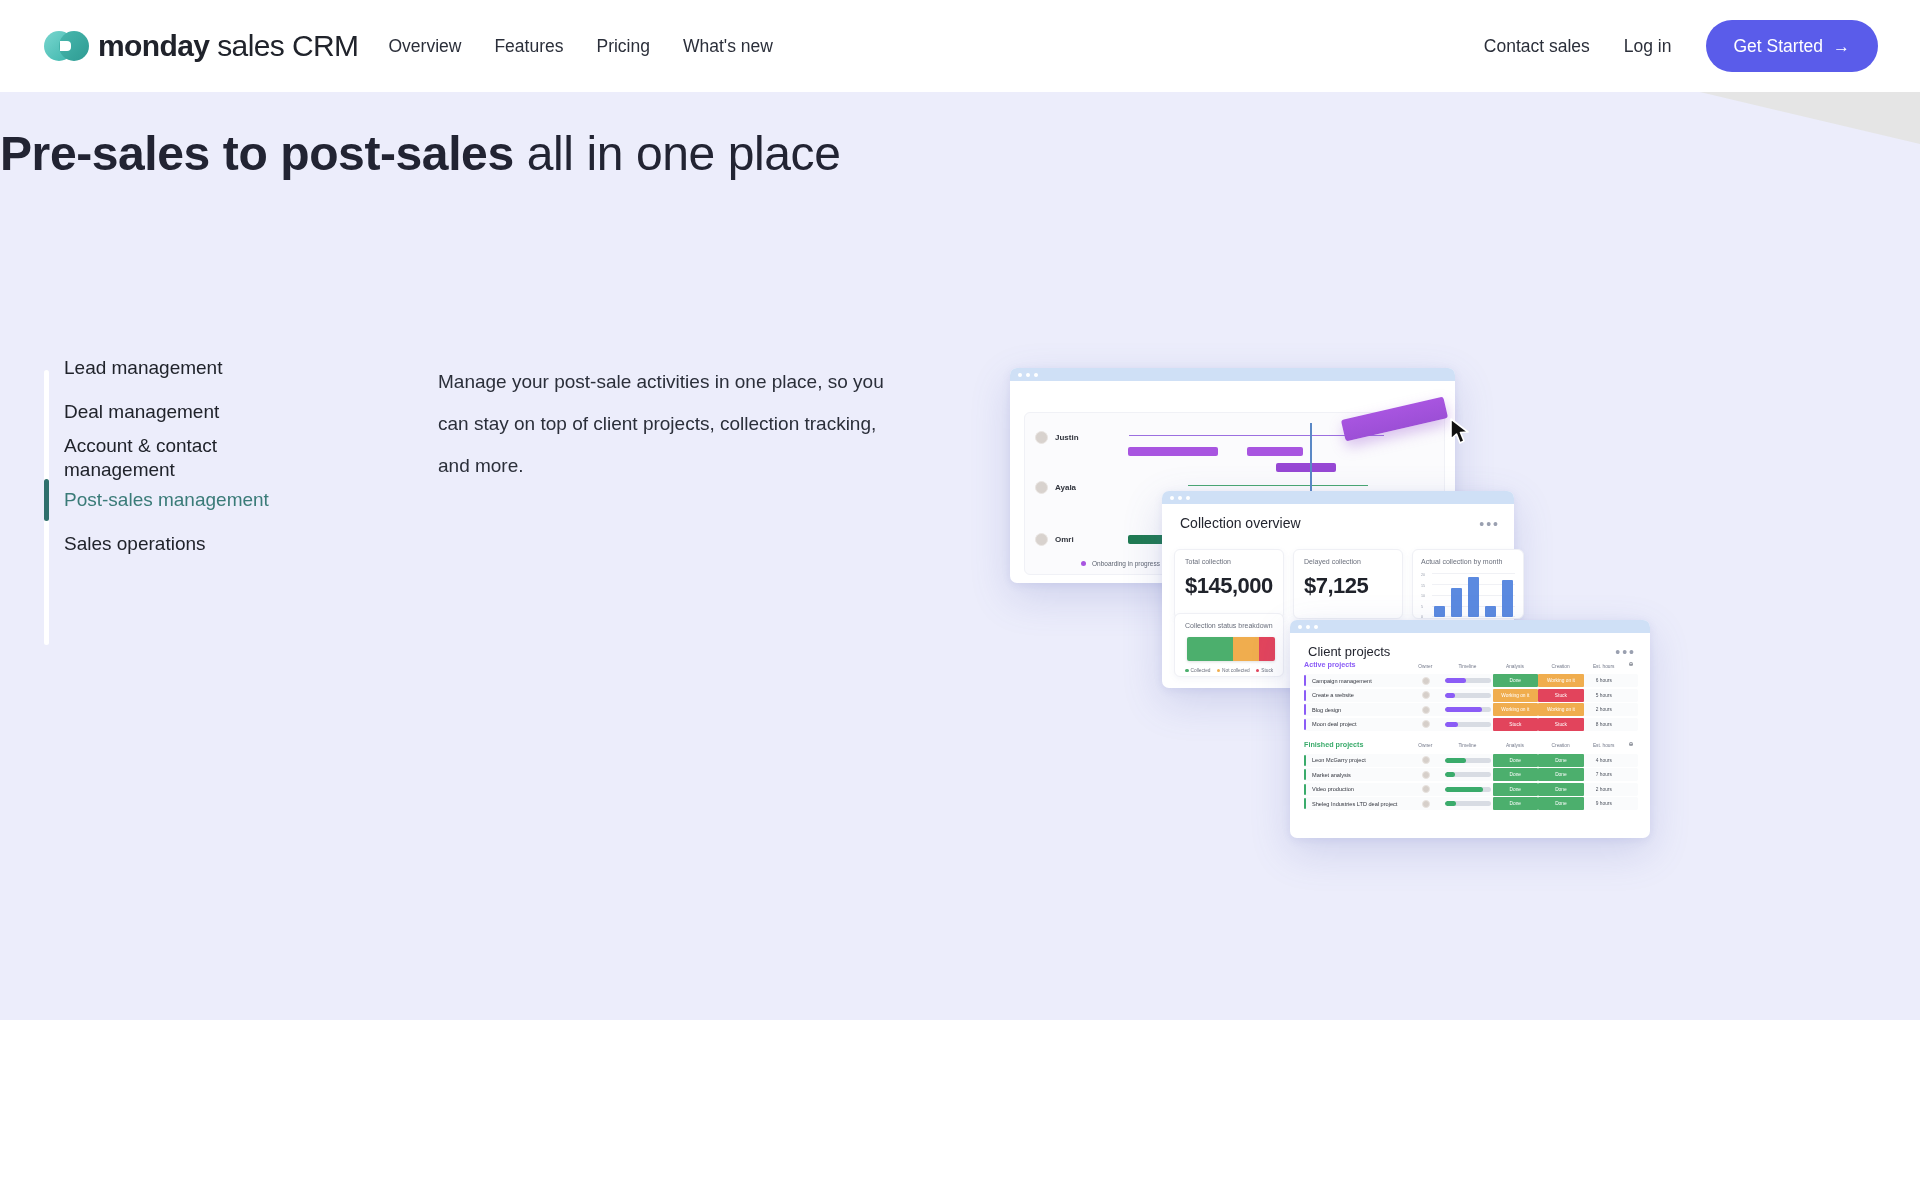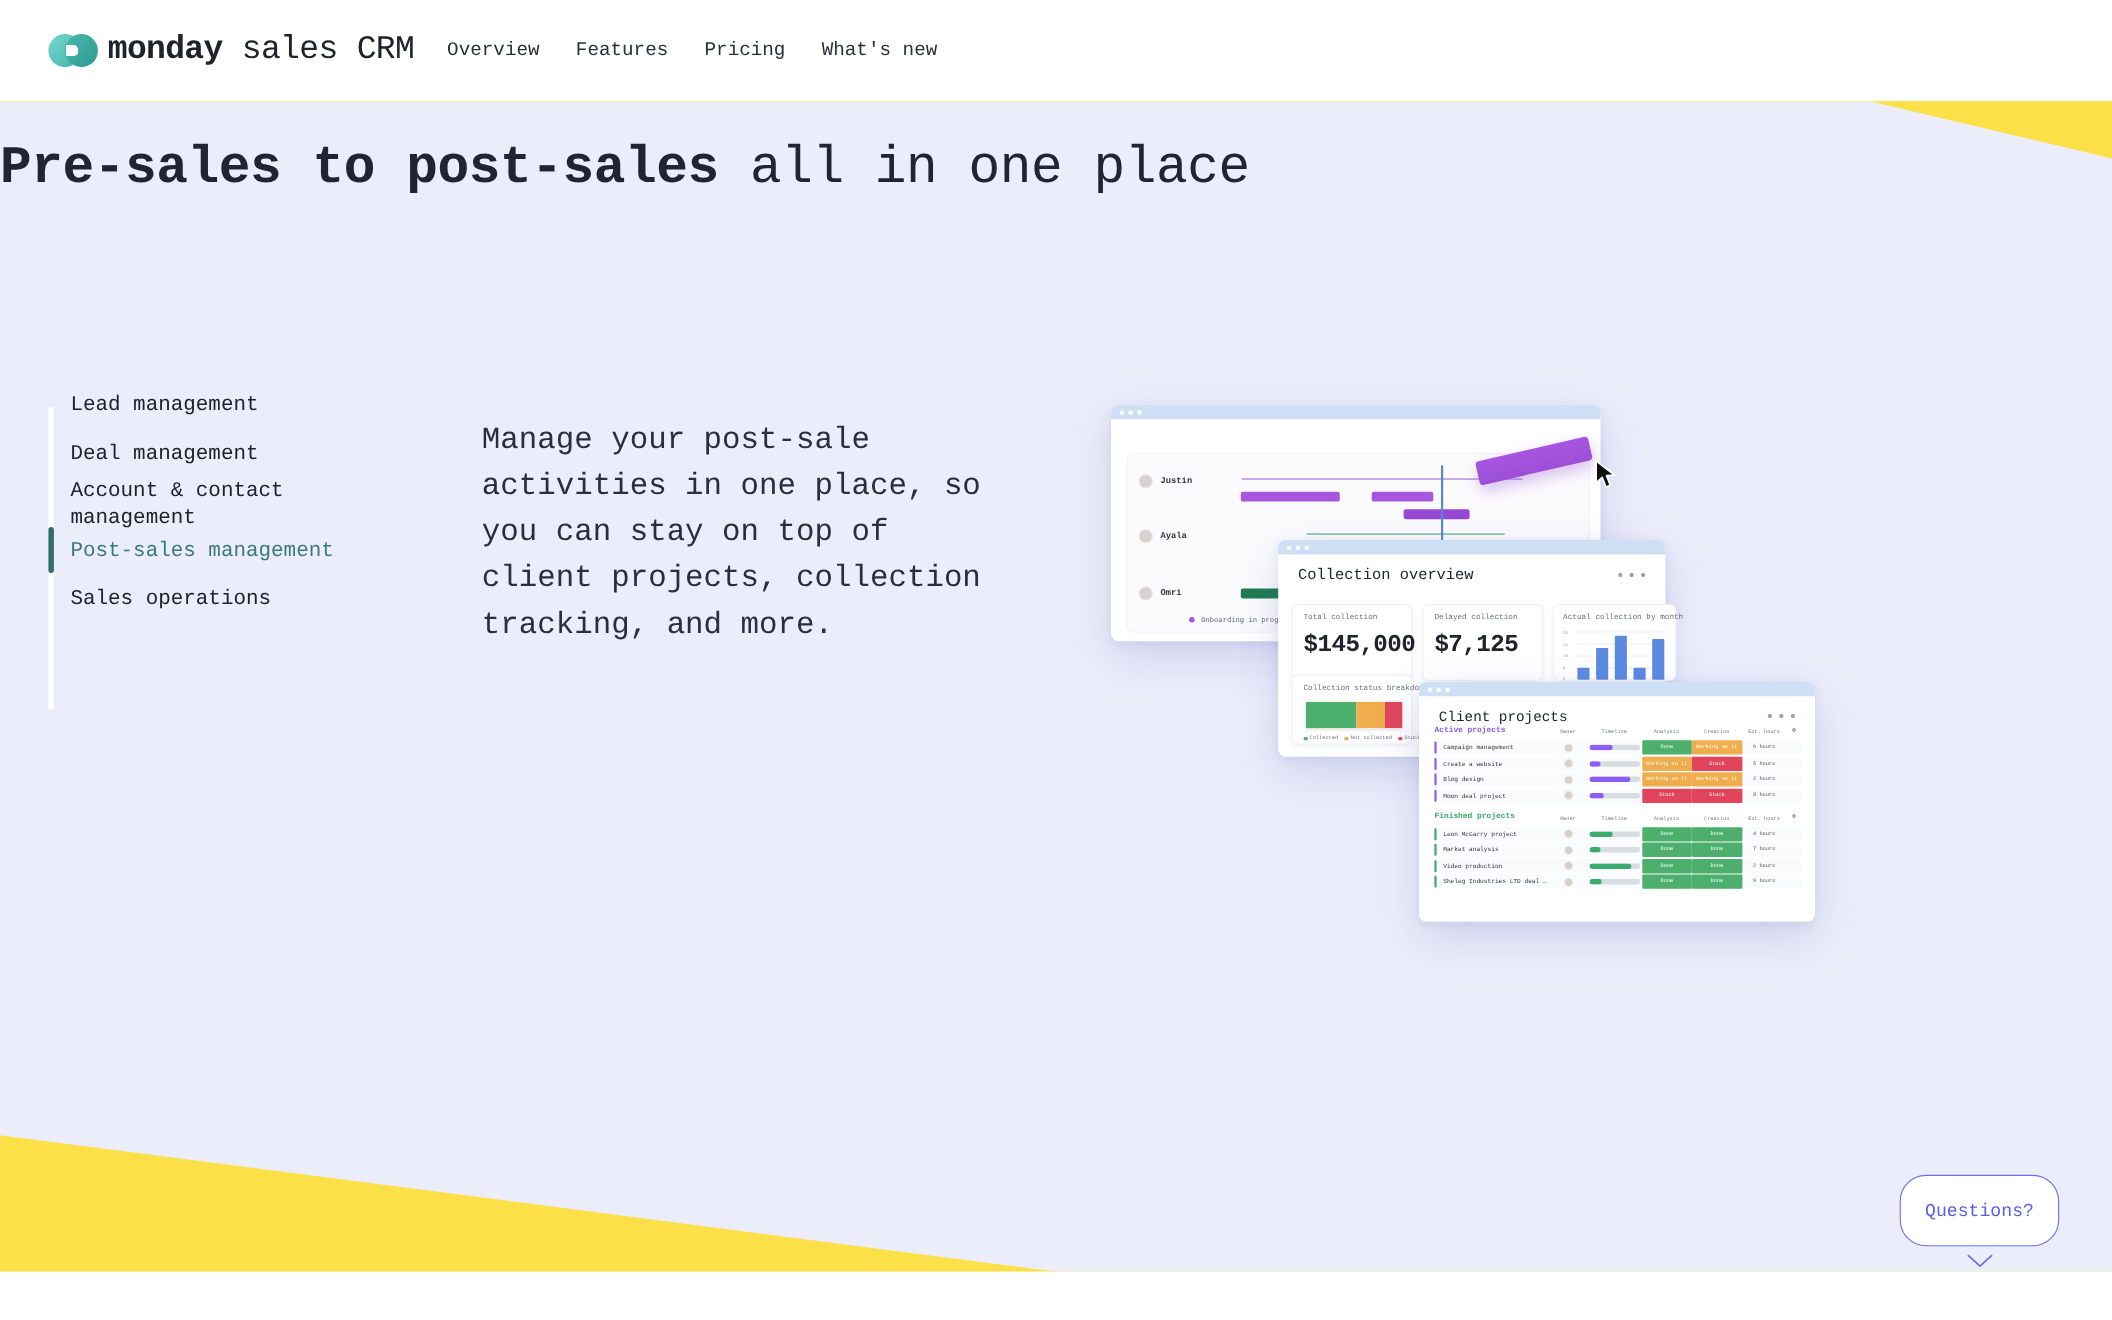--- a/index.html
+++ b/index.html
@@ -4,24 +4,23 @@
 <style>
   * { box-sizing: border-box; margin: 0; padding: 0; }
   html, body {
     width: 1920px; height: 1200px;
     overflow: hidden;
     font-family: "Liberation Sans", sans-serif;
     background: #ffffff;
   }
   #page {
     position: relative;
-    width: 1920px; height: 1156px;
-    background: #fde047;
+    width: 1920px; height: 1020px;
+    background: #e5e5e5;
     overflow: hidden;
-    font-family: Liberation Mono, monospace;
   }
   .hero-bg2 {
     position: absolute; left: 0; top: 92px;
     width: 1920px; height: 1108px;
     background: #ecedfb;
     clip-path: polygon(0 0, 1700px 0, 1920px 52px, 1920px 1108px, 1300px 1108px, 0 940px);
   }
 
   
   .header {
@@ -106,22 +105,22 @@
   .tab {
     position: relative;
     padding-left: 20px;
     font-size: 19px; line-height: 1.28;
     color: #20232b; cursor: pointer;
   }
   .tab.active { color: #3a7b78; }
 
   
   .desc {
-    position: absolute; left: 438px; top: 380px; width: 470px;
-    font-size: 28px; line-height: 42px; color: #2b2f3a; z-index: 12;
+    position: absolute; left: 438px; top: 361px; width: 470px;
+    font-size: 19px; line-height: 42px; color: #2b2f3a; z-index: 12;
   }
 
   
   .illus { position: absolute; left: 1010px; top: 368px; width: 790px; height: 600px; z-index: 14; }
 
   .win { position: absolute; background: #fff; border-radius: 7px;
          box-shadow: 0 14px 40px rgba(90,100,180,.20), 0 2px 8px rgba(90,100,180,.10); }
   .win-bar { height: 13px; border-radius: 7px 7px 0 0;
              background: linear-gradient(180deg,#cfe0f6 0%, #cfe0f6 100%);
              position: relative; }
@@ -247,20 +246,28 @@
       <span class="logo-text"><span class="b">monday</span> <span class="l">sales CRM</span></span>
     </a>
 
     <nav class="nav-main">
       <a class="nav-link">Overview</a>
       <a class="nav-link">Features</a>
       <a class="nav-link">Pricing</a>
       <a class="nav-link">What's new</a>
     </nav>
 
+    <div class="header-right">
+      <a class="hr-link">Contact sales</a>
+      <a class="hr-link">Log in</a>
+      <button class="cta">
+        <span>Get Started</span>
+        <span class="arr">→</span>
+      </button>
+    </div>
   </div>
 
   <h1 class="hero-title"><span class="strong">Pre-sales to post-sales</span><span class="light"> all in one place</span></h1>
 
   <div class="tabs">
     <div class="tabs-track"></div>
     <div class="tabs-thumb" id="tabThumb" style="top: 109px; height: 42px;"></div>
 
     <div class="tab" id="tab0" style="position:absolute;top:-14px;left:0;width:330px;">
       <span>Lead management</span>

